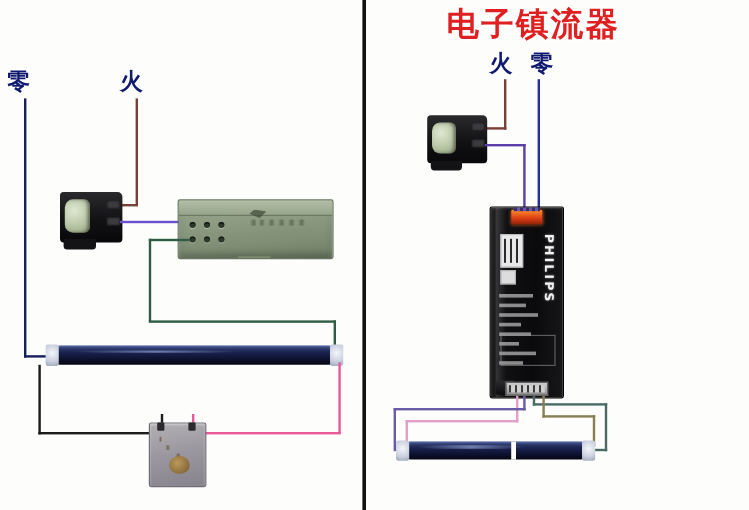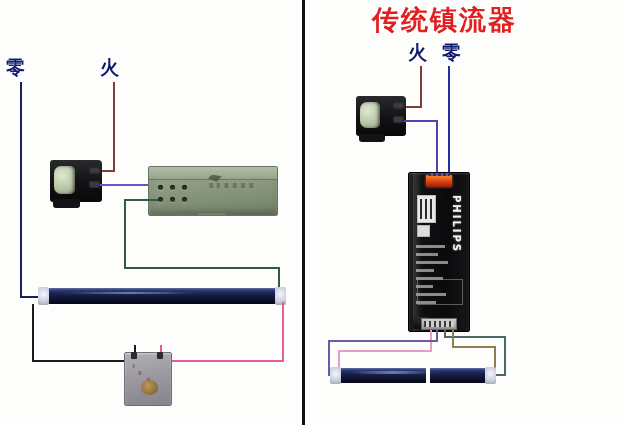--- a/index.html
+++ b/index.html
@@ -305,21 +305,21 @@
       <div class="seal"></div>
     </div>
     <div class="st-pin" style="left:131px;top:352px;"></div>
     <div class="st-pin" style="left:157px;top:352px;"></div>
   </div>
 
   <div id="divider"></div>
 
   <div class="panel" id="panel-right">
 
-    <div class="title" id="title-right" style="left:60px;top:2px;">传统镇流器</div>
+    <div class="title" id="title-right" style="left:60px;top:2px;">电子镇流器</div>
 
     <div class="lbl" id="lbl-r-l" style="left:96px;top:40px;">火</div>
     <div class="lbl" id="lbl-r-n" style="left:130px;top:40px;">零</div>
 
     <div class="w wv" style="left:108px;top:66px;height:42px;background:#7a4038;"></div>
     <div class="w wh" style="left:92px;top:106px;width:18px;background:#7a4038;"></div>
 
     <div class="w wv" style="left:136px;top:66px;height:110px;background:#2030a0;"></div>
 
     <div class="switch" style="left:44px;top:96px;width:50px;height:40px;">

